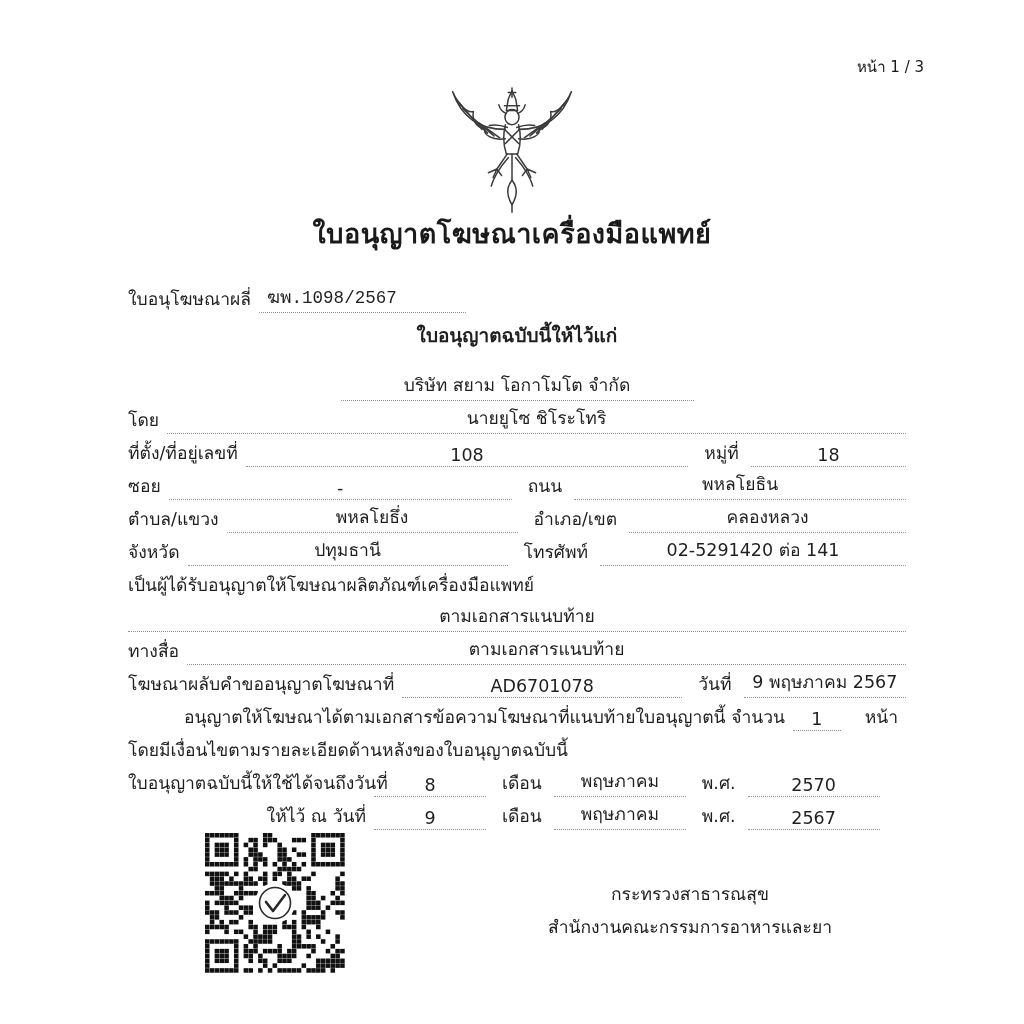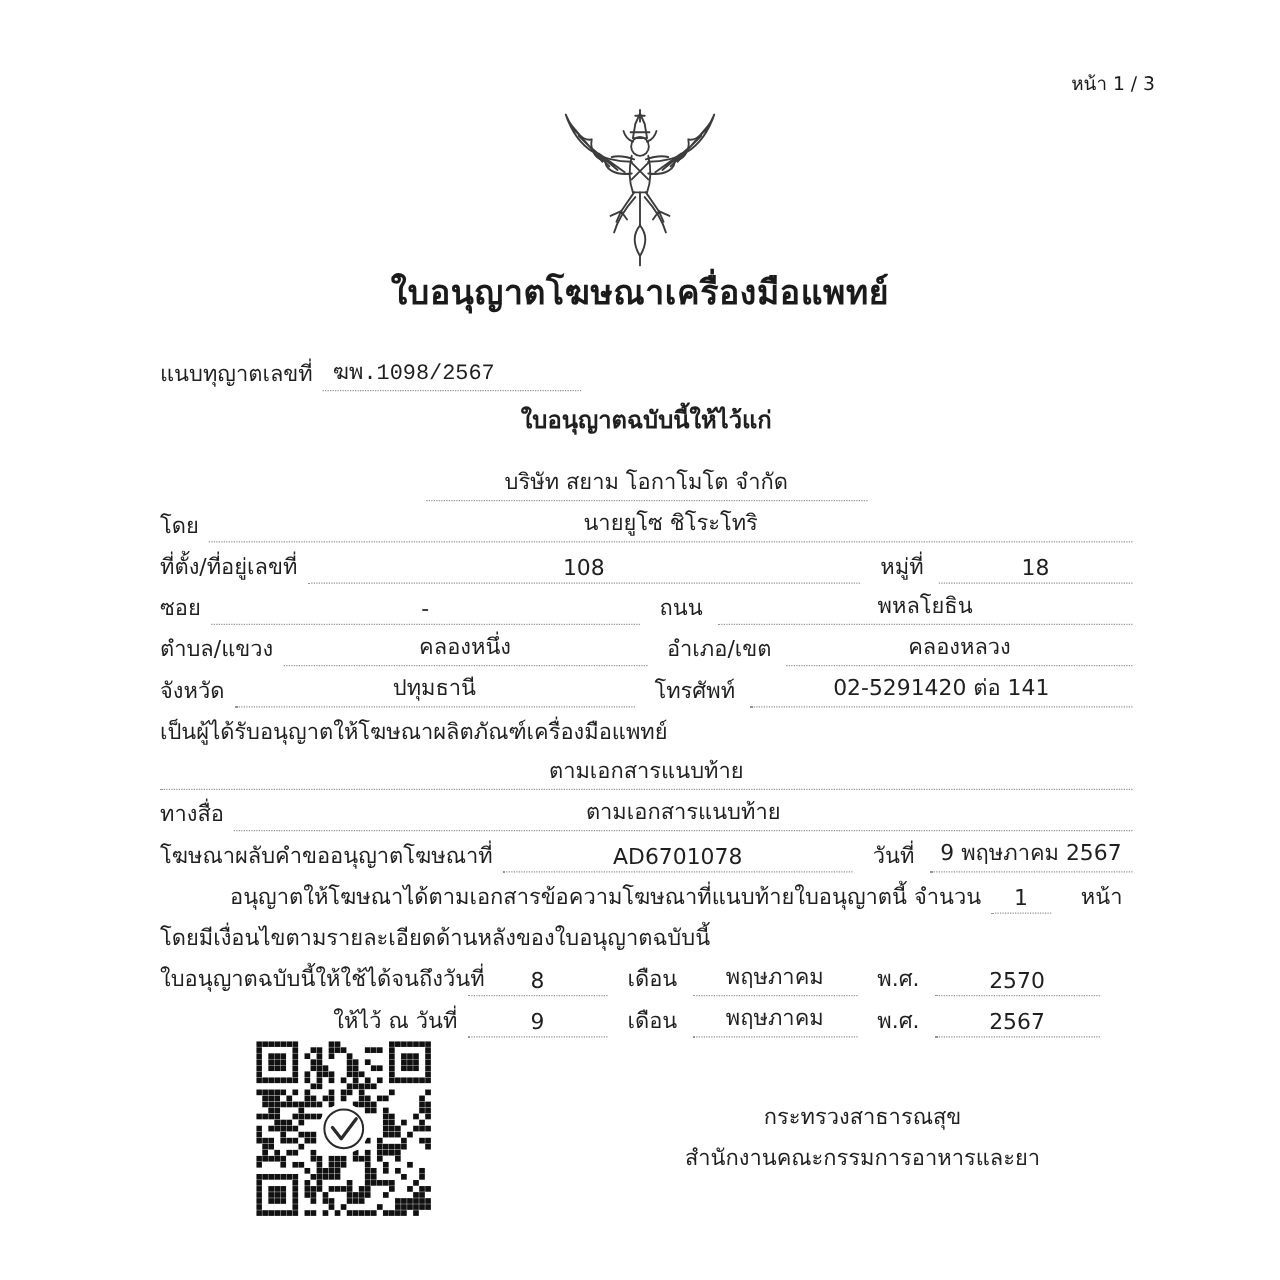--- a/index.html
+++ b/index.html
@@ -61,21 +61,21 @@
         <path d="M90 126 L90 134"></path>
       </g>
     </svg>
   </div>
 
   <div class="doc-title">ใบอนุญาตโฆษณาเครื่องมือแพทย์</div>
 
   <div class="form">
 
     <div class="row">
-      <span class="lbl">แนบทุญาตเลขที่</span>
+      <span class="lbl">ใบอนุโฆษณาผลี่</span>
       <span class="cell left" style="width:195px;font-family:Liberation Mono, monospace;">ฆพ.1098/2567</span>
     </div>
 
     <div class="center-heading">ใบอนุญาตฉบับนี้ให้ไว้แก่</div>
 
     <div class="company-row">
       <span class="cell">บริษัท สยาม โอกาโมโต จำกัด</span>
     </div>
 
     <div class="row">
@@ -92,21 +92,21 @@
 
     <div class="row">
       <span class="lbl">ซอย</span>
       <span class="cell" style="width:335px;">-</span>
       <span class="lbl mid">ถนน</span>
       <span class="cell grow">พหลโยธิน</span>
     </div>
 
     <div class="row">
       <span class="lbl">ตำบล/แขวง</span>
-      <span class="cell" style="width:283px;">คลองหนึ่ง</span>
+      <span class="cell" style="width:283px;">พหลโยธึ่ง</span>
       <span class="lbl mid">อำเภอ/เขต</span>
       <span class="cell grow">คลองหลวง</span>
     </div>
 
     <div class="row">
       <span class="lbl">จังหวัด</span>
       <span class="cell" style="width:312px;">ปทุมธานี</span>
       <span class="lbl mid">โทรศัพท์</span>
       <span class="cell grow">02-5291420 ต่อ 141</span>
     </div>

